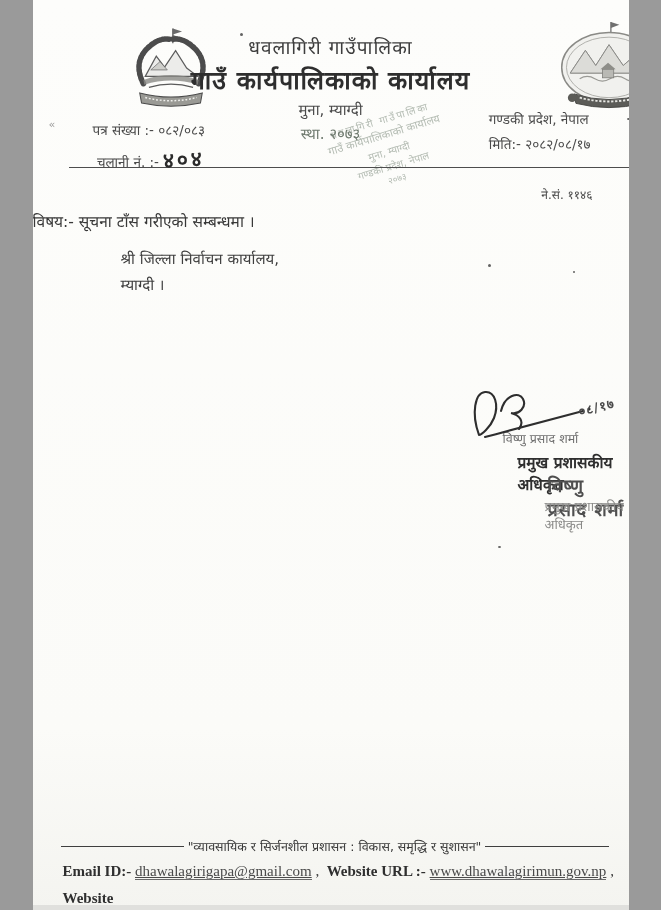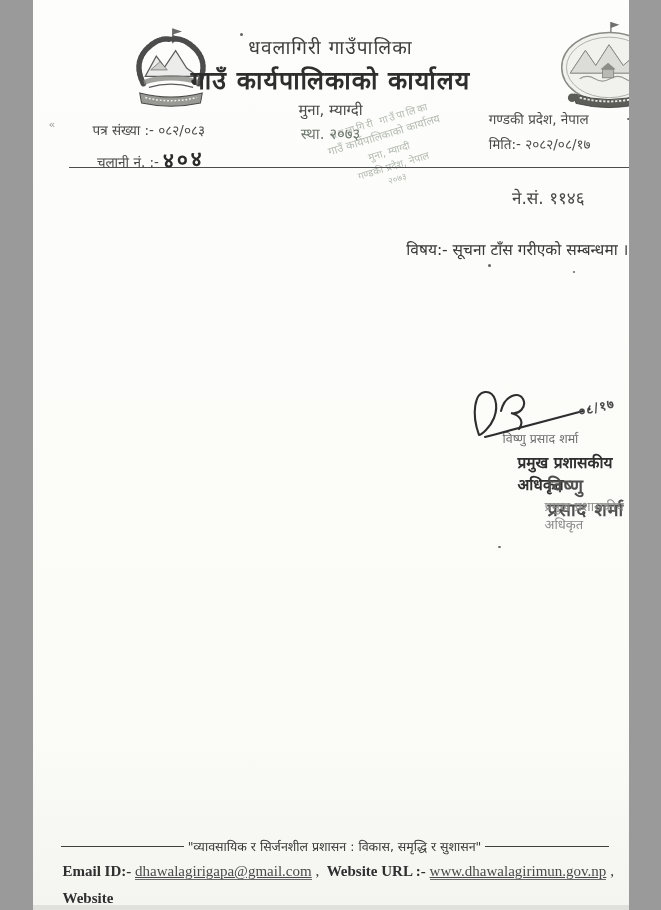--- a/index.html
+++ b/index.html
@@ -34,22 +34,22 @@
     left:268px; top:112px; width:175px; text-align:center;
     transform:rotate(-17deg); color:rgba(105,122,105,0.50);
     z-index:1; line-height:1.5; pointer-events:none;
   }
   .stamp .s1 { font-size:10px; letter-spacing:2px; }
   .stamp .s2 { font-size:11px; }
   .stamp .s3 { font-size:10px; }
   .stamp .s4 { font-size:10px; }
   .stamp .s5 { font-size:9px; }
 
-  .refno   { right:44px; top:186px; font-size:17px; color:#474747; z-index:3; }
-  .subject { left:0; right:0; top:210px; text-align:right; font-size:15.5px; color:#383838; z-index:3;margin-top:28px; }
+  .refno   { right:36px; top:186px; font-size:12px; color:#474747; z-index:3; }
+  .subject { left:0; right:0; top:210px; text-align:left; font-size:15.5px; color:#383838; z-index:3; }
   .addressee { left:88px; top:246px; font-size:15px; color:#3e3e3e; line-height:1.75; z-index:3; }
 
   .bodytext {
     left:44px; top:307px; width:585px; font-size:15px; color:#3c3c3c;
     line-height:1.75; text-indent:72px; text-align:justify; z-index:3;
   }
 
   
   .sig-svg { left:428px; top:385px; z-index:4; }
   .sig-date { left:545px; top:398px; font-size:13px; color:#4a4a4a;
@@ -146,20 +146,24 @@
     </div>
   </div>
 
   <div class="abs rule"></div>
   <div class="abs corner-mark">«</div>
 
   <div class="abs refno">ने.सं. ११४६</div>
 
   <div class="abs subject">विषय:- सूचना टाँस गरीएको सम्बन्धमा ।</div>
 
+  <div class="abs addressee">
+    <div>श्री जिल्ला निर्वाचन कार्यालय,</div>
+    <div>म्याग्दी ।</div>
+  </div>
 
 
   <div class="abs sig-svg">
     <svg width="165" height="62" viewBox="0 0 165 62">
       <g fill="none" stroke="#2e2e2e" stroke-width="2.1" stroke-linecap="round">
         <path d="M18 50 C10 28 14 8 24 7 C34 6 38 20 33 33 C29 43 20 50 18 50"></path>
         <path d="M40 26 C44 10 58 6 62 14 C66 22 58 30 50 28 C58 30 64 36 58 44"></path>
         <path d="M24 52 C55 44 85 36 122 26"></path>
         <circle cx="128" cy="24" r="1.6" fill="#2e2e2e" stroke="none"></circle>
       </g>

